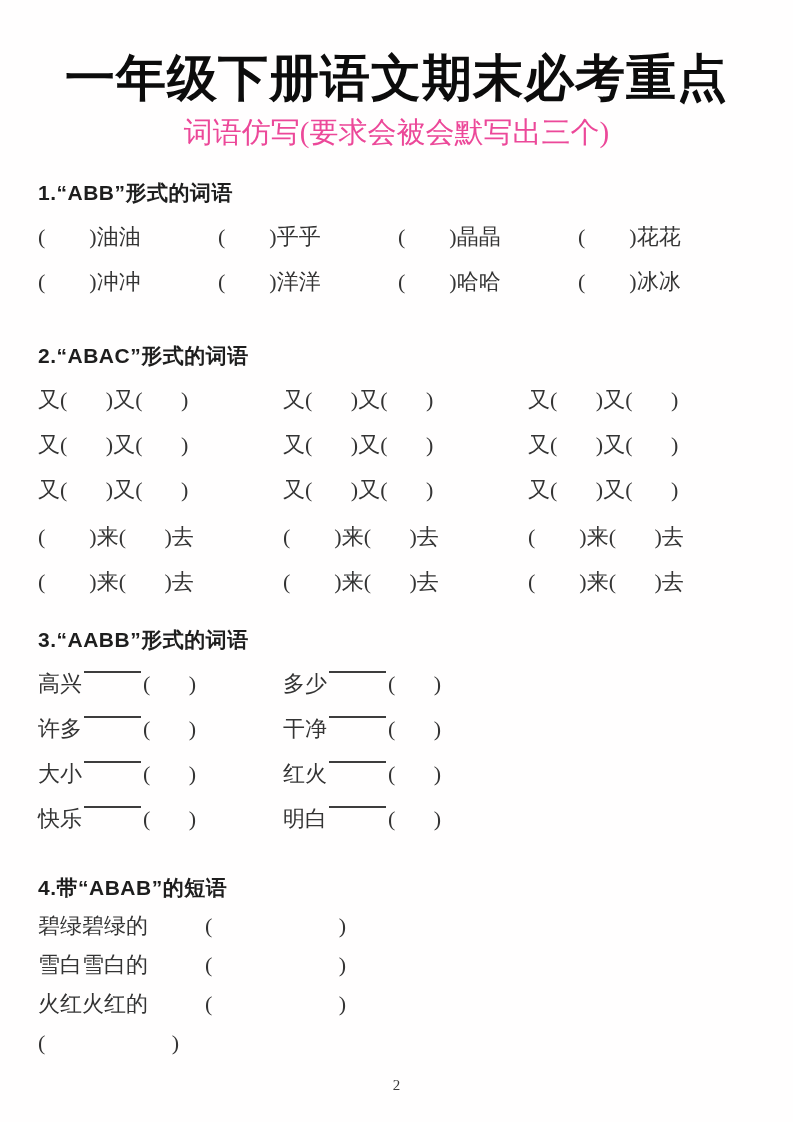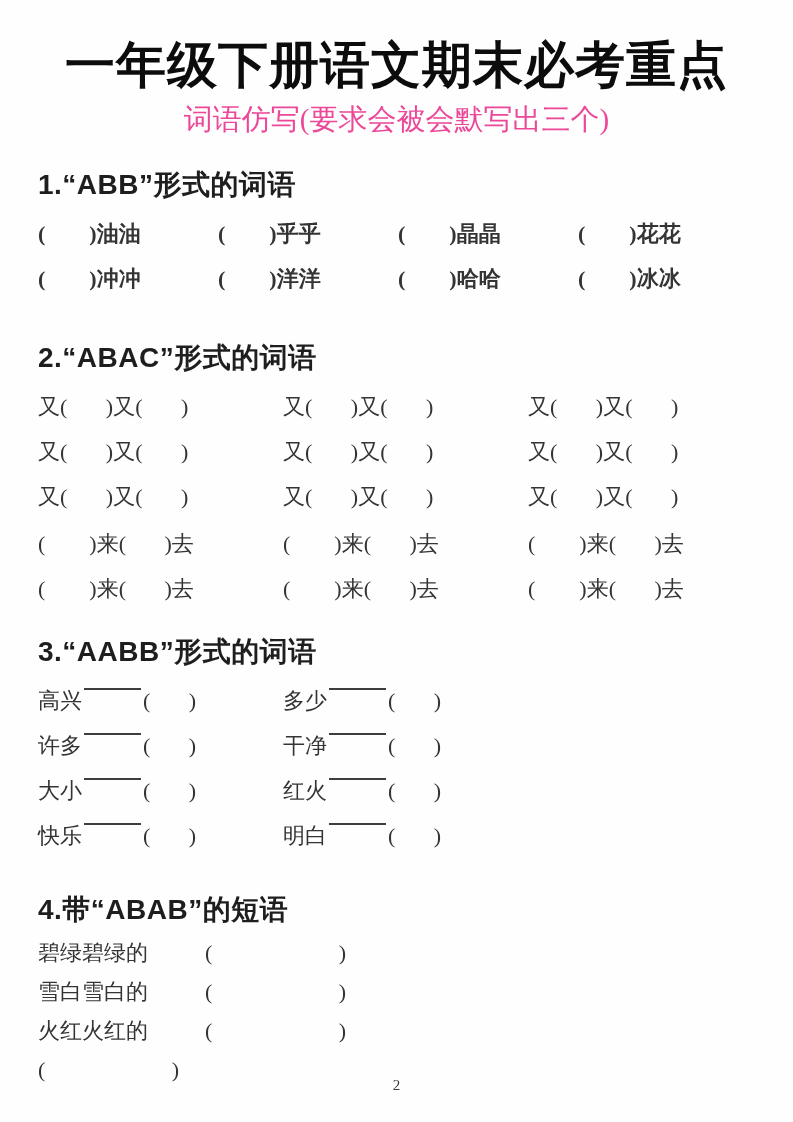--- a/index.html
+++ b/index.html
@@ -8,21 +8,21 @@
     width:793px; height:1122px;
     background:#fffefe;
     font-family:"Liberation Serif","DejaVu Serif",serif;
     color:#333333;
     overflow:hidden;
     box-sizing:border-box;
   }
   .content { padding:34px 38px 0 38px; box-sizing:border-box; }
 
   .title {
-    margin:3px 0 0 0;
+    margin:16px 0 0 0;
     text-align:center;
     font-family:"Liberation Sans","DejaVu Sans",sans-serif;
     font-weight:900;
     font-size:50px;
     line-height:1.12;
     color:#0c0c0c;
     letter-spacing:1px;
   }
   .subtitle {
     margin:8px 0 0 0;
@@ -30,35 +30,35 @@
     font-weight:500;
     font-size:29px;
     line-height:1.25;
     color:#ec4899;
   }
 
   .heading {
     margin:29px 0 0 0;
     font-family:"Liberation Sans","DejaVu Sans",sans-serif;
     font-weight:700;
-    font-size:28px;
+    font-size:21px;
     color:#1e1e1e;
     letter-spacing:0.5px;
   }
 
   .row {
     display:flex;
     margin-top:15px;
     font-size:22px;
     line-height:30px;
     white-space:nowrap;
     color:#343434;
   }
   .row .cell { flex:0 0 auto; }
-  .cols4 .cell { width:180px;font-weight:bold; }
+  .cols4 .cell { width:180px; }
   .cols3 .cell { width:245px; }
 
   .pair {
     display:flex;
     align-items:flex-start;
   }
   .dash {
     display:inline-block;
     width:57px;
     height:0;

